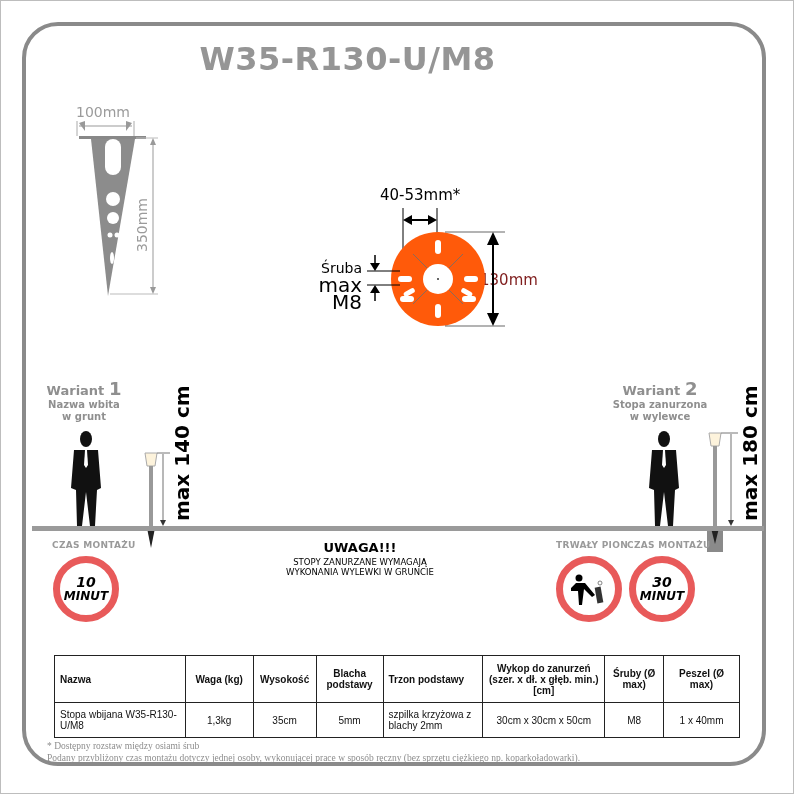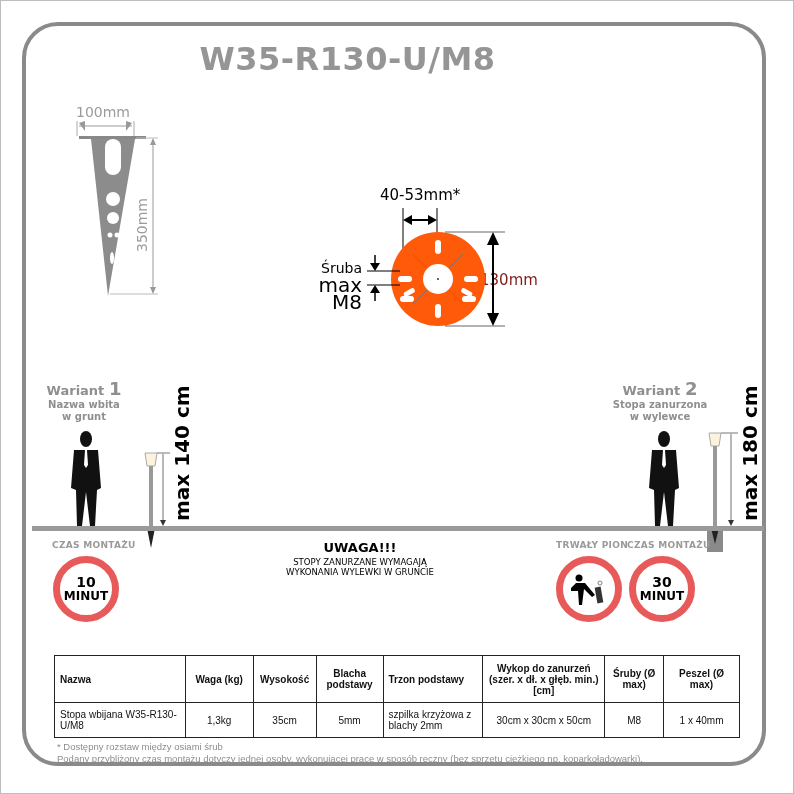--- a/index.html
+++ b/index.html
@@ -14,33 +14,33 @@
   .dim { font-size:14px; color:#9b9b9b; }
   .variant { position:absolute; text-align:center; font-weight:bold; color:#8f8f8f; }
   .variant .v-title { font-size:13px; }
   .variant .v-title b { font-size:18px; }
   .variant .v-sub { font-size:10px; line-height:12px; }
   .vert-label { position:absolute; font-weight:bold; font-size:20px; color:#000;
                 transform:rotate(-90deg); transform-origin:left top; white-space:nowrap; }
   .ground { position:absolute; left:32px; top:526px; width:732px; height:5px; background:#9a9a9a; }
   .caption-small { position:absolute; font-weight:bold; font-size:9px; color:#9a9a9a; letter-spacing:0.3px; }
   .sign { position:absolute; width:52px; height:52px; border:7px solid #e85a5a; border-radius:50%;
-          background:#fff; display:flex; flex-direction:column; align-items:center; justify-content:center; }
+          background:#fff; display:flex; flex-direction:column; align-items:center; justify-content:center;font-style:italic; }
   .sign .num { font-weight:bold; font-size:14px; line-height:14px; color:#000; }
   .sign .unit { font-weight:bold; font-size:12px; line-height:14px; color:#000; }
   .uwaga { position:absolute; left:240px; top:540px; width:240px; text-align:center; color:#000; }
   .uwaga .h { font-weight:bold; font-size:13px; margin-bottom:2px; }
   .uwaga .p { font-size:8.5px; line-height:10px; margin-bottom:4px; }
   table.spec { position:absolute; left:54px; top:655px; width:686px; border-collapse:collapse;
                font-family:"Liberation Sans", sans-serif; font-size:10px; color:#111; }
   table.spec th, table.spec td { border:1px solid #222; padding:2px 5px; }
   table.spec th { font-weight:bold; height:42px; text-align:center; }
   table.spec td { height:30px; text-align:center; }
   table.spec th.left, table.spec td.left { text-align:left; }
-  .foot { position:absolute; left:57px; font-family:Liberation Sans, sans-serif; font-size:9.5px; color:#8d8d8d; }
+  .foot { position:absolute; left:47px; font-family:Liberation Serif, serif; font-size:9.5px; color:#8d8d8d; }
 </style>
 </head>
 <body>
 
 <div class="outer"></div>
 <div class="frame"></div>
 
 <div class="title">W35-R130-U/M8</div>
 
 <div class="abs dim" style="left:76px;top:104px;">100mm</div>

